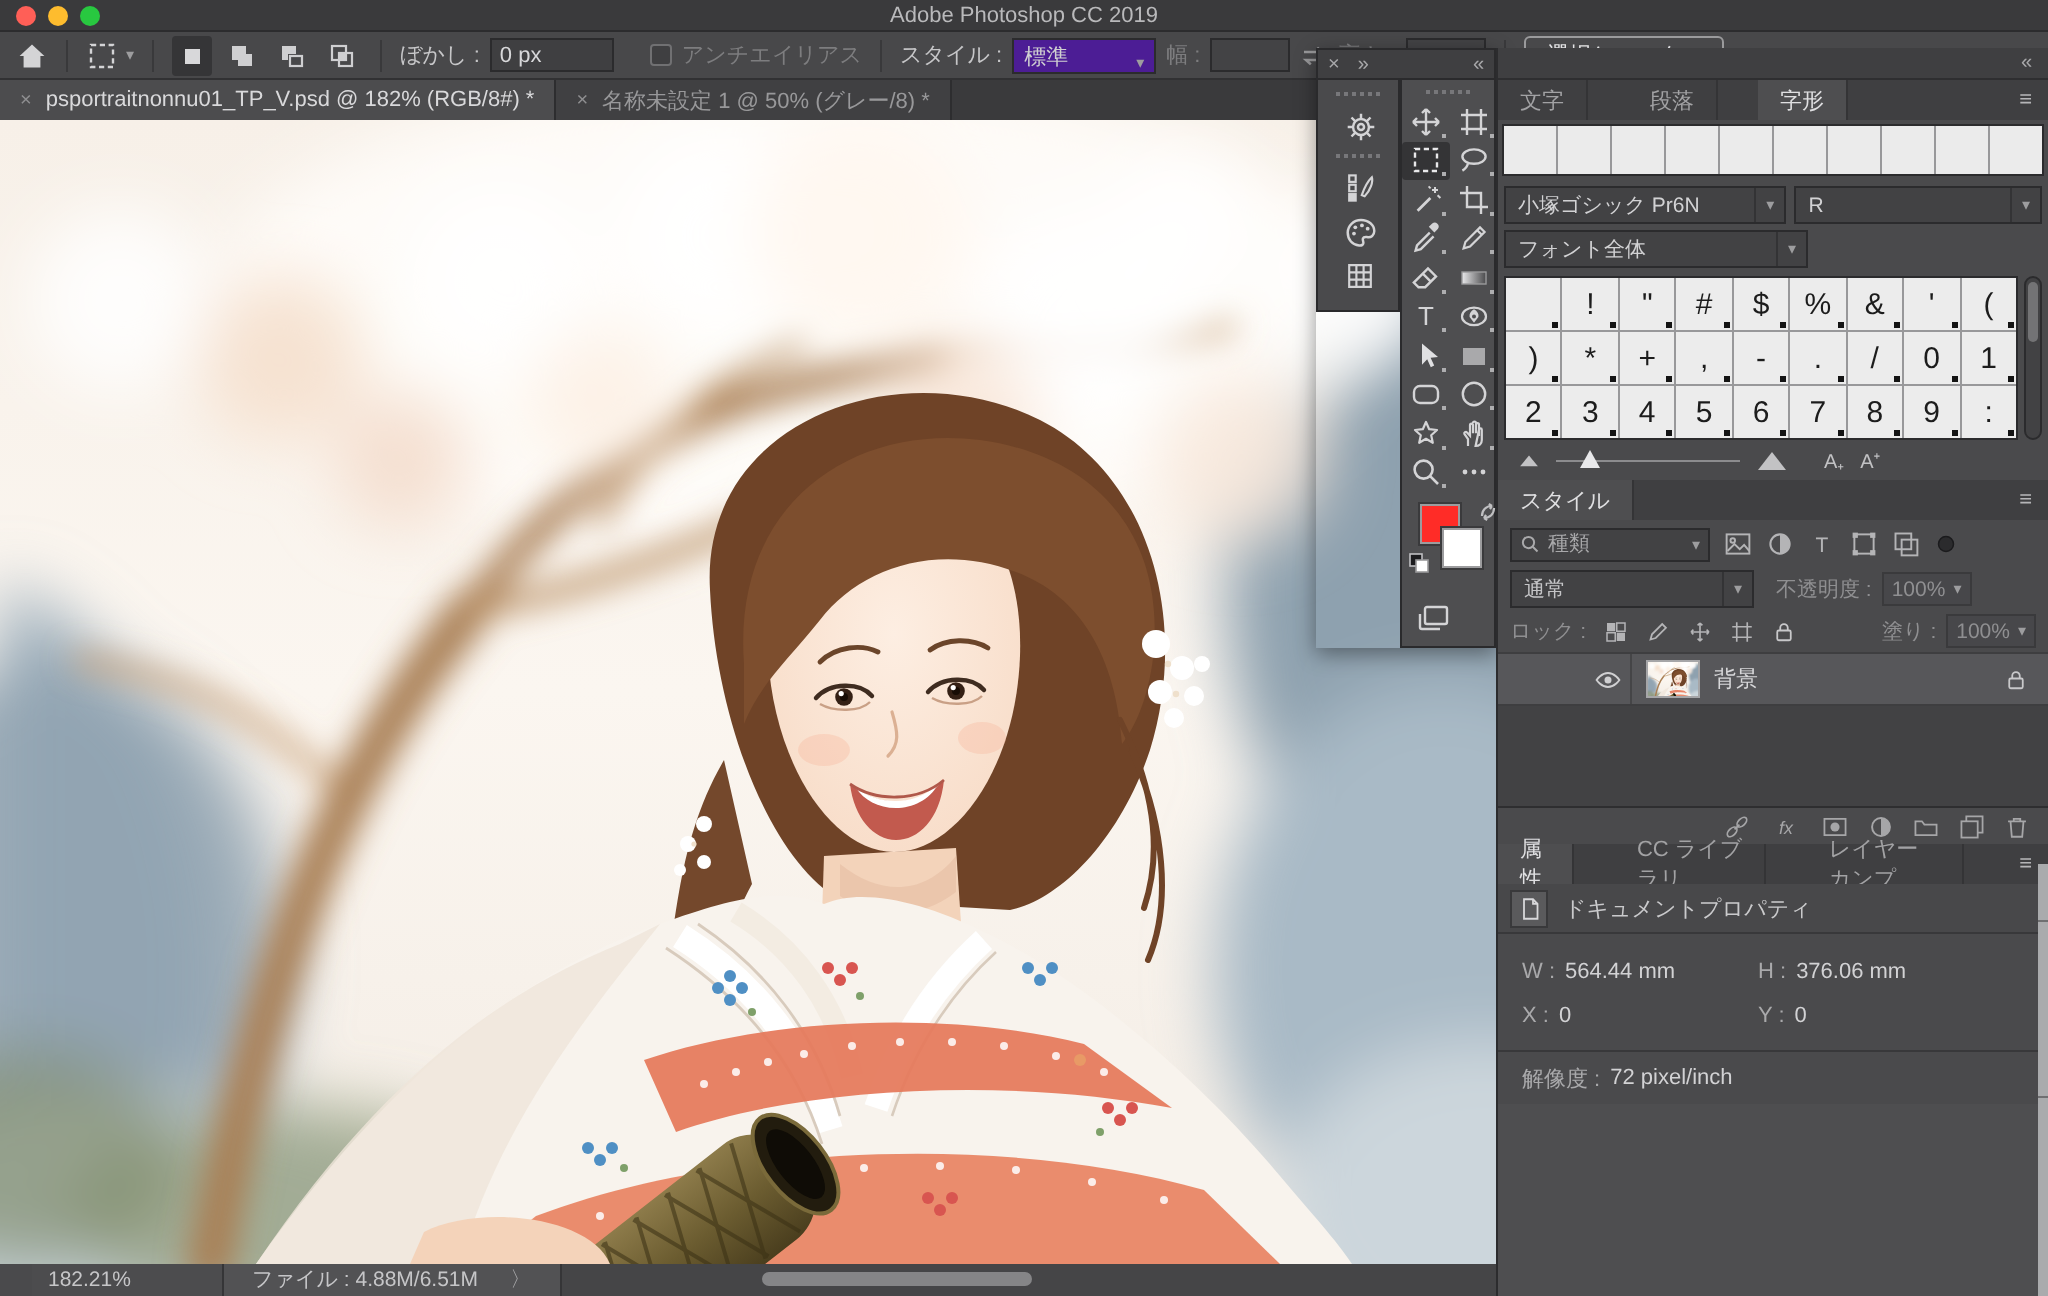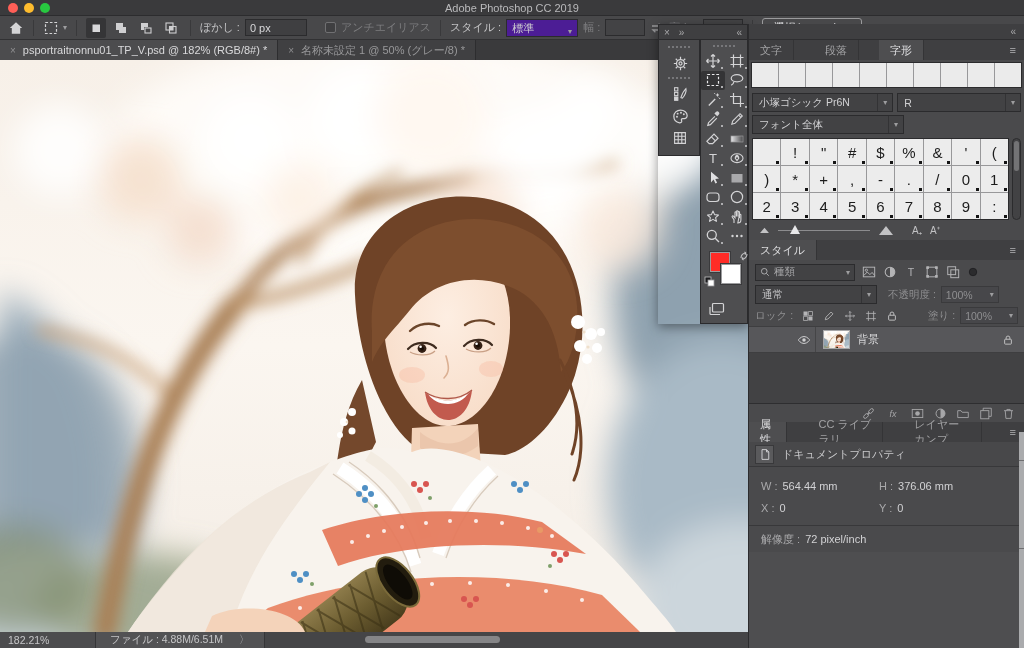--- a/index.html
+++ b/index.html
@@ -30,21 +30,21 @@
   
   .tabbar { position:absolute; left:0; top:40px; width:748px; height:20px; background:#3a3a3c; display:flex; }
   .doctab { display:flex; align-items:center; gap:7px; padding:0 10px; font-size:11px; border-right:1px solid #2d2d2f; color:#98989a; background:#404042; white-space:nowrap; }
   .doctab.active { background:#4c4c4e; color:#d9d9db; }
   .tabx { font-size:10px; color:#8f8f91; }
 
   
   .canvas { position:absolute; left:0; top:60px; width:748px; height:572px; overflow:hidden; background:#f6efe7; }
 
   
-  .statusbar { position:absolute; left:0; top:632px; width:748px; height:16px; background:#454547; display:flex; font-size:10.5px; color:#c6c6c8; }
+  .statusbar { position:absolute; left:16px; top:632px; width:748px; height:16px; background:#454547; display:flex; font-size:10.5px; color:#c6c6c8; }
   .zoomseg { background:#4c4c4e; height:16px; display:flex; align-items:center; padding:0 8px; width:96px; border-right:1px solid #353537; }
   .fileseg { background:#525254; height:16px; display:flex; align-items:center; gap:16px; padding:0 14px; border-right:1px solid #353537; }
   .hscroll { position:absolute; left:365px; top:4px; width:135px; height:7px; border-radius:4px; background:rgba(185,185,187,.55); }
 
   
   .floatwrap { position:absolute; left:658px; top:24px; width:90px; box-shadow:0 3px 10px rgba(0,0,0,.4); }
   .floathdr { height:16px; background:#3f3f41; border:1px solid #2a2a2c; display:flex; align-items:center; font-size:10px; color:#a8a8aa; padding:0 5px; gap:9px; }
   .floatbody { display:flex; align-items:flex-start; }
   .iconcol { width:42px; background:#4a4a4c; border:1px solid #2a2a2c; border-top:none; padding:3px 0 6px; }
   .dots { width:22px; border-top:2px dotted #77777a; margin:3px auto 4px; }
@@ -82,21 +82,21 @@
   .zoomrow { height:20px; display:flex; align-items:center; gap:8px; padding:0 10px; flex:none; }
   .slider { position:relative; width:92px; height:10px; }
   .slider .track { position:absolute; left:0; right:0; top:4.5px; height:1.5px; background:#8c8c8e; }
   .slider .thumb { position:absolute; left:12px; top:0; width:0; height:0; border-left:5px solid transparent; border-right:5px solid transparent; border-bottom:9px solid #e8e8ea; }
   .alabel { font-size:10px; color:#c2c2c4; }
 
   .lfilter { height:24px; display:flex; align-items:center; gap:7px; padding:0 6px; flex:none; }
   .searchdd { width:100px; height:17px; background:#424244; border:1px solid #2b2b2d; display:flex; align-items:center; gap:4px; font-size:10.5px; color:#a9a9ab; padding:0 4px; }
   .ficons { display:flex; gap:7px; align-items:center; }
   .blendrow, .lockrow { height:21px; display:flex; align-items:center; gap:5px; padding:0 6px; font-size:10.5px; color:#8f8f91; flex:none; }
-  .valbox { height:17px; background:#47474a; border:1px solid #3a3a3c; color:#8f8f91; font-size:10.5px; display:flex; align-items:center; padding:0 4px; gap:17px; }
+  .valbox { height:17px; background:#47474a; border:1px solid #3a3a3c; color:#8f8f91; font-size:10.5px; display:flex; align-items:center; padding:0 4px; gap:4px; }
   .lockicons { display:flex; gap:9px; align-items:center; margin:0 4px; }
   .layerrow { height:27px; background:#57575a; display:flex; align-items:center; flex:none; border-top:1px solid #3e3e40; border-bottom:1px solid #3e3e40;padding-left:43px; }
   .eyeslot { width:24px; align-self:stretch; display:flex; align-items:center; justify-content:center; border-right:1px solid #454547; }
   .lthumb { width:27px; height:19px; border:1px solid #a6a6a8; margin:0 7px; overflow:hidden; background:#ddd; flex:none; }
   .lname { font-size:11px; color:#d8d8da; }
   .llock { margin-left:auto; margin-right:10px; }
   .layerempty { background:#424244; flex:none; height:50px; }
   .lactions { height:19px; background:#4a4a4c; border-top:1px solid #2e2e30; display:flex; align-items:center; justify-content:flex-end; gap:9px; padding:0 9px; flex:none; }
 
   .prophdr { height:24px; display:flex; align-items:center; gap:8px; padding:0 6px; background:#48484a; flex:none; }

